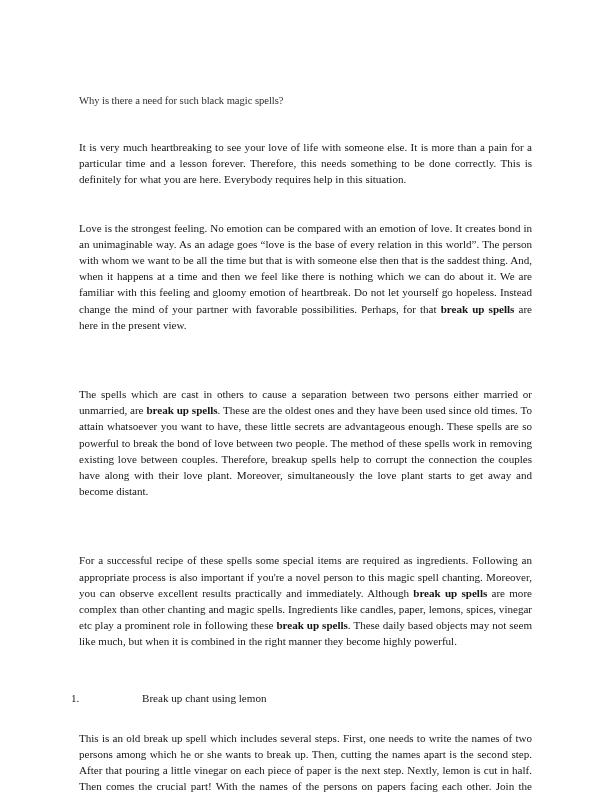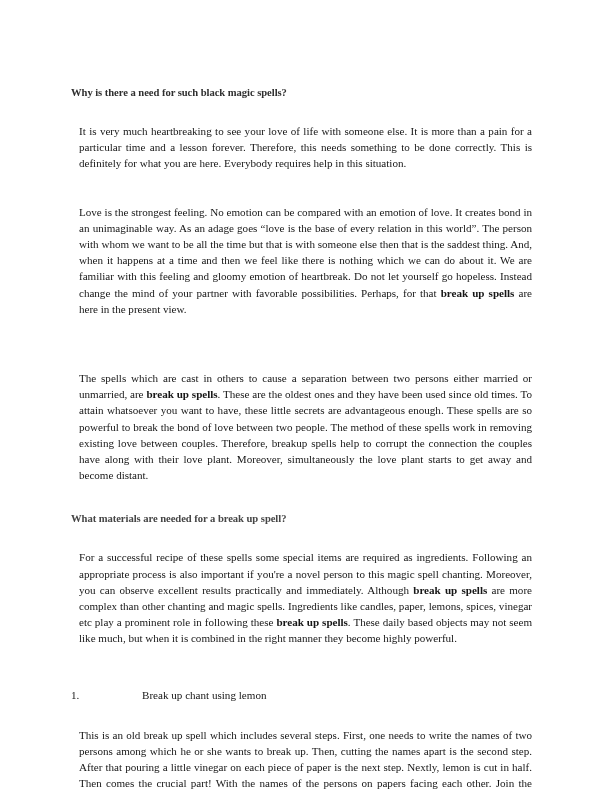--- a/index.html
+++ b/index.html
@@ -21,23 +21,23 @@
     box-sizing: border-box;
     padding: 86px 72px 40px 71px;
     background: #ffffff;
     overflow: hidden;
   }
   .doc-body {
     width: 469px;
   }
   h2.heading {
     font-size: 10.6px;
-    font-weight: bold;
+    font-weight: normal;
     line-height: 13px;
-    margin: 0;
+    margin: 8px;
     color: #2f2f2f;
     letter-spacing: -0.05px;
   }
   h2.heading.gray {
     color: #454545;
   }
   p.para {
     font-size: 11.1px;
     line-height: 16.2px;
     margin: 8px;
@@ -76,21 +76,20 @@
   <div class="doc-body" id="doc-body">
       <h2 class="heading">Why is there a need for such black magic spells?</h2>
       <div class="gap-md"></div>
       <p class="para"><span>It is very much heartbreaking to see your love of life with someone else. It is more than a pain for a particular time and a lesson forever. Therefore, this needs something to be done correctly. This is definitely for what you are here. Everybody requires help in this situation.</span></p>
       <div class="gap-md"></div>
       <p class="para"><span>Love is the strongest feeling. No emotion can be compared with an emotion of love. It creates bond in an unimaginable way. As an adage goes “love is the base of every relation in this world”.  The person with whom we want to be all the time but that is with someone else then that is the saddest thing. And, when it happens at a time and then we feel like there is nothing which we can do about it.  We are familiar with this feeling and gloomy emotion of heartbreak. Do not let yourself go hopeless. Instead change the mind of your partner with favorable possibilities. Perhaps, for that </span><b>break up spells</b><span> are here in the present view.</span></p>
       <div class="gap-lg"></div>
       <div class="gap-md"></div>
       <p class="para"><span>The spells which are cast in others to cause a separation between two persons either married or unmarried, are </span><b>break up spells</b><span>. These  are the oldest ones and they have been used since old times. To attain whatsoever you want to have, these little secrets are advantageous enough. These spells are so powerful to break the bond of love between two people. The method of these spells work in removing existing love between couples. Therefore, breakup spells help to corrupt the connection the couples have along with their love plant. Moreover, simultaneously the love plant starts to get away and become distant.</span></p>
       <div class="gap-lg"></div>
-      <h2 class="heading gray">What materials are needed for a break up spell?</h2>
       <div class="gap-md"></div>
       <p class="para"><span>For a successful recipe of these spells some special items are required as ingredients. Following an appropriate process is also important if you're a novel person to this magic spell chanting. Moreover, you can observe excellent results practically and immediately. Although </span><b>break up spells</b><span> are more complex than other chanting and magic spells. Ingredients like candles, paper, lemons, spices, vinegar etc play a prominent role in following these </span><b>break up spells</b><span>. These daily based objects may not seem like much, but when it is combined in the right manner they become highly powerful.</span></p>
       <div class="gap-md"></div>
       <div class="gap-md"></div>
       <div class="list-item indent-narrow">
         <span class="num">1.</span>
         <span class="txt">Break up chant using lemon</span>
       </div>
       <div class="gap-md"></div>
       <p class="para"><span>This is an old break up spell which includes several steps. First, one needs to write the names of two persons among which he or she wants to break up. Then, cutting the names apart is the second step. After that pouring a little vinegar on each piece of paper is the next step. Nextly, lemon is cut in half. Then comes the crucial part! With the names of the persons on papers facing each other. Join the papers together with black dog hair, black cat hair, and some pepper in between. Put this kind of paper sandwich in between the two halves of lemon. This process is meant to sour the relationship.</span></p>

